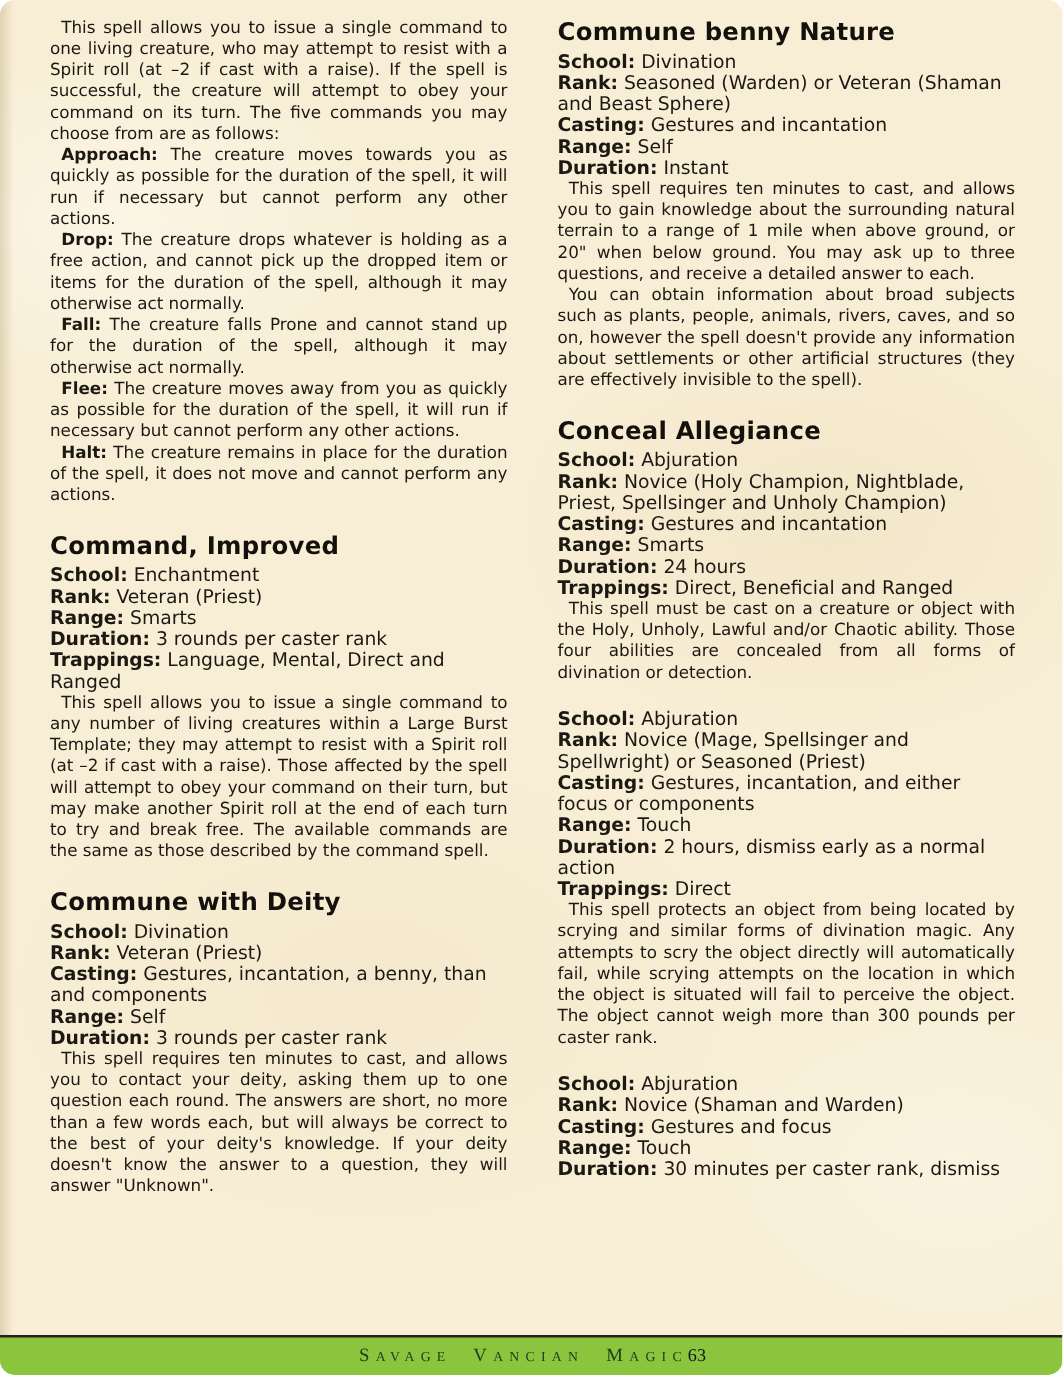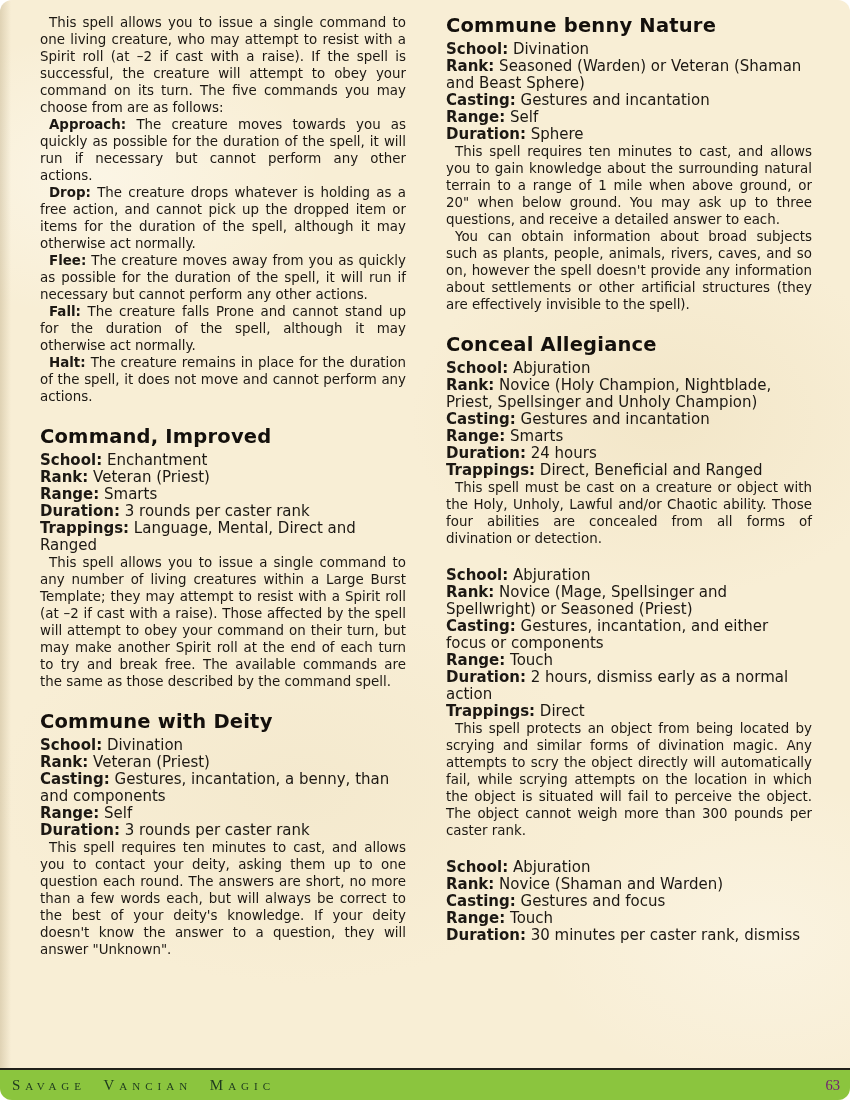--- a/index.html
+++ b/index.html
@@ -55,52 +55,52 @@
   }
 
   .footer-bar {
     position: absolute;
     left: 0; right: 0; bottom: 0;
     height: 32px;
     background: #8bc53e;
     border-top: 2px solid #21201a;
     display: flex;
     align-items: center;
-    justify-content: space-between;
+    justify-content: center;
     padding: 0 10px 0 12px;
     box-sizing: border-box;
   }
   .footer-title {
     font-family: "Liberation Serif", serif;
     font-variant: small-caps;
     font-size: 15px;
     letter-spacing: 5px;
     word-spacing: 9px;
     color: #1e3a1e;
   }
   .page-number {
     font-family: "Liberation Serif", serif;
     font-size: 14.5px;
-    color: #701a75;
+    color: #0f172a;
   }
 </style>
 </head>
 <body>
 
 <div class="page">
   <div class="columns">
 
     <div class="col">
 
       <div>
         <p class="par">This spell allows you to issue a single command to one living creature, who may attempt to resist with a Spirit roll (at –2 if cast with a raise). If the spell is successful, the creature will attempt to obey your command on its turn. The five commands you may choose from are as follows:</p>
         <p class="par"><b class="lead">Approach:</b> <span>The creature moves towards you as quickly as possible for the duration of the spell, it will run if necessary but cannot perform any other actions.</span></p>
         <p class="par"><b class="lead">Drop:</b> <span>The creature drops whatever is holding as a free action, and cannot pick up the dropped item or items for the duration of the spell, although it may otherwise act normally.</span></p>
+        <p class="par"><b class="lead">Fall:</b> <span>The creature falls Prone and cannot stand up for the duration of the spell, although it may otherwise act normally.</span></p>
         <p class="par"><b class="lead">Flee:</b> <span>The creature moves away from you as quickly as possible for the duration of the spell, it will run if necessary but cannot perform any other actions.</span></p>
-        <p class="par"><b class="lead">Fall:</b> <span>The creature falls Prone and cannot stand up for the duration of the spell, although it may otherwise act normally.</span></p>
         <p class="par"><b class="lead">Halt:</b> <span>The creature remains in place for the duration of the spell, it does not move and cannot perform any actions.</span></p>
       </div>
 
       <section class="spell">
         <h2 class="spell-title">Command, Improved</h2>
         <div class="stat"><b>School:</b> <span>Enchantment</span></div>
         <div class="stat"><b>Rank:</b> <span>Veteran (Priest)</span></div>
         <div class="stat"><b>Range:</b> <span>Smarts</span></div>
         <div class="stat"><b>Duration:</b> <span>3 rounds per caster rank</span></div>
         <div class="stat"><b>Trappings:</b> <span>Language, Mental, Direct and Ranged</span></div>
@@ -120,21 +120,21 @@
     </div>
 
     <div class="col">
 
       <section class="spell">
         <h2 class="spell-title">Commune benny Nature</h2>
         <div class="stat"><b>School:</b> <span>Divination</span></div>
         <div class="stat"><b>Rank:</b> <span>Seasoned (Warden) or Veteran (Shaman and Beast Sphere)</span></div>
         <div class="stat"><b>Casting:</b> <span>Gestures and incantation</span></div>
         <div class="stat"><b>Range:</b> <span>Self</span></div>
-        <div class="stat"><b>Duration:</b> <span>Sphere</span></div>
+        <div class="stat"><b>Duration:</b> <span>Instant</span></div>
         <p class="par">This spell requires ten minutes to cast, and allows you to gain knowledge about the surrounding natural terrain to a range of 1 mile when above ground, or 20" when below ground. You may ask up to three questions, and receive a detailed answer to each.</p>
         <p class="par">You can obtain information about broad subjects such as plants, people, animals, rivers, caves, and so on, however the spell doesn't provide any information about settlements or other artificial structures (they are effectively invisible to the spell).</p>
       </section>
 
       <section class="spell">
         <h2 class="spell-title">Conceal Allegiance</h2>
         <div class="stat"><b>School:</b> <span>Abjuration</span></div>
         <div class="stat"><b>Rank:</b> <span>Novice (Holy Champion, Nightblade, Priest, Spellsinger and Unholy Champion)</span></div>
         <div class="stat"><b>Casting:</b> <span>Gestures and incantation</span></div>
         <div class="stat"><b>Range:</b> <span>Smarts</span></div>

